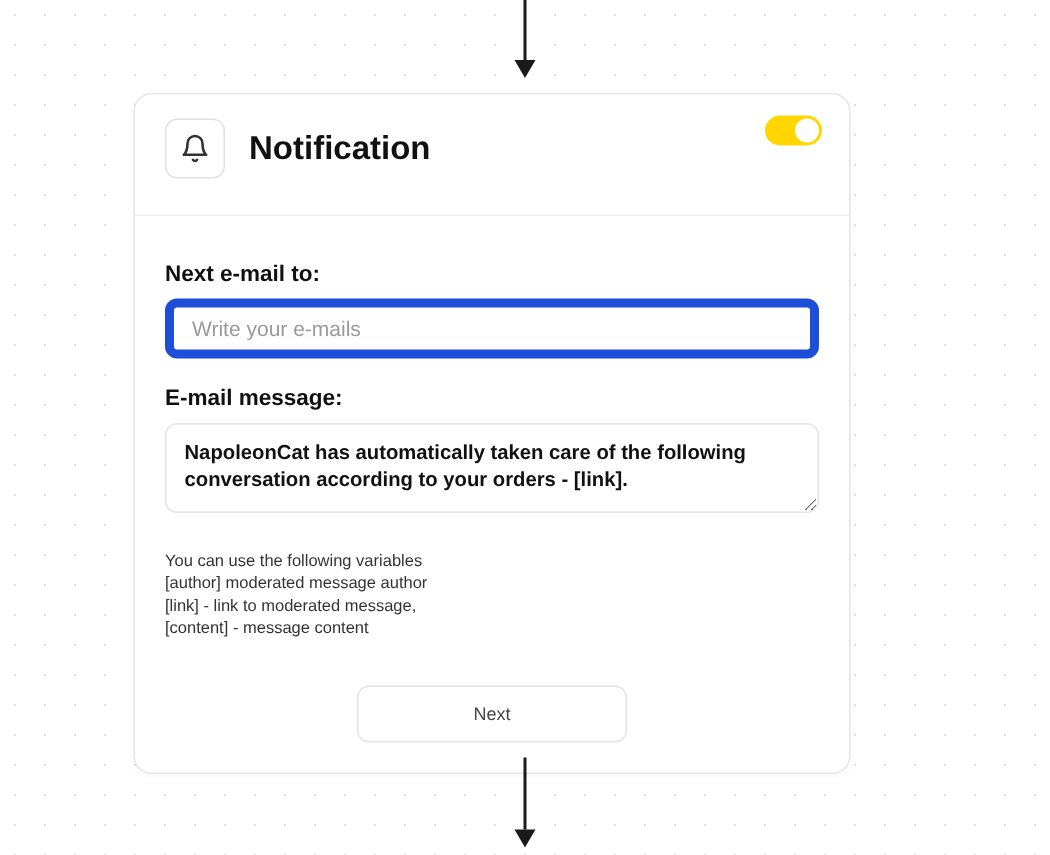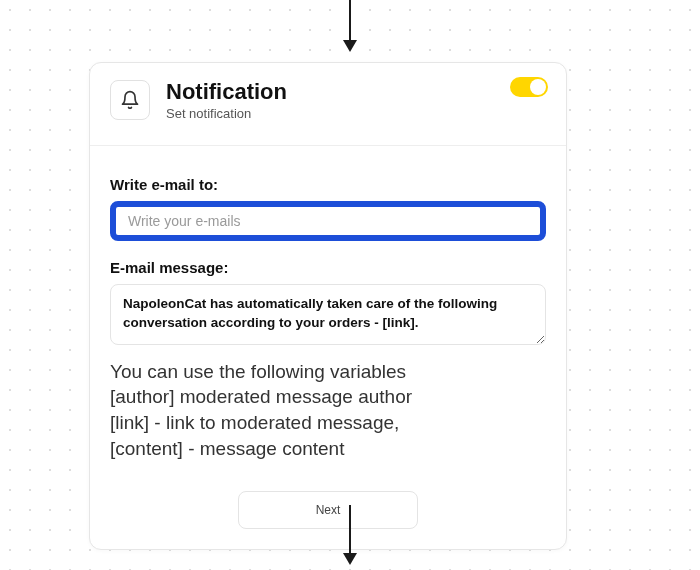--- a/index.html
+++ b/index.html
@@ -122,24 +122,24 @@
     font-size: 13.5px;
     font-weight: 700;
     color: #111;
     line-height: 1.35;
     resize: both;
     font-family: inherit;
     overflow: auto;
   }
 
   .hint {
-    font-size: 19px;
+    font-size: 11px;
     color: #333;
     line-height: 1.35;
-    margin-top: 10px;
+    margin-top: 20px;
     font-weight: 400;
   }
 
   .next-btn {
     display: block;
     width: 180px;
     margin: 30px auto 0 auto;
     height: 38px;
     border: 1px solid #e4e4e4;
     background: #ffffff;
@@ -160,29 +160,28 @@
 <div class="card">
   <div class="card-head">
     <div class="icon-box">
       <svg width="20" height="20" viewBox="0 0 24 24" fill="none" stroke="currentColor" stroke-width="2" stroke-linecap="round" stroke-linejoin="round">
         <path d="M18 8a6 6 0 0 0-12 0c0 7-3 9-3 9h18s-3-2-3-9"></path>
         <path d="M13.7 21a2 2 0 0 1-3.4 0"></path>
       </svg>
     </div>
     <div class="title-block">
       <div class="card-title">Notification</div>
-      <div class="card-sub">Set notification</div>
     </div>
     <div class="toggle">
       <div class="toggle-knob"></div>
     </div>
   </div>
 
   <div class="card-body">
-    <div class="label">Write e-mail to:</div>
+    <div class="label">Next e-mail to:</div>
     <input type="text" class="email-input" placeholder="Write your e-mails" style="">
 
     <div class="label">E-mail message:</div>
     <textarea class="content-area" style="">NapoleonCat has automatically taken care of the following conversation according to your orders - [link].</textarea>
 
     <div class="hint" style="white-space: pre-line;">You can use the following variables
 [author] moderated message author
 [link] - link to moderated message,
 [content] - message content</div>
 

